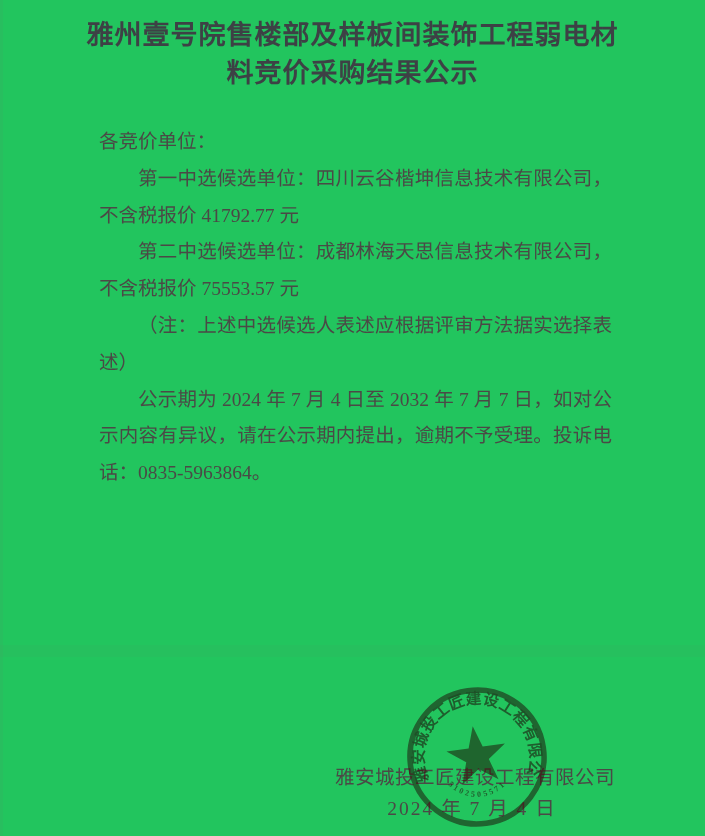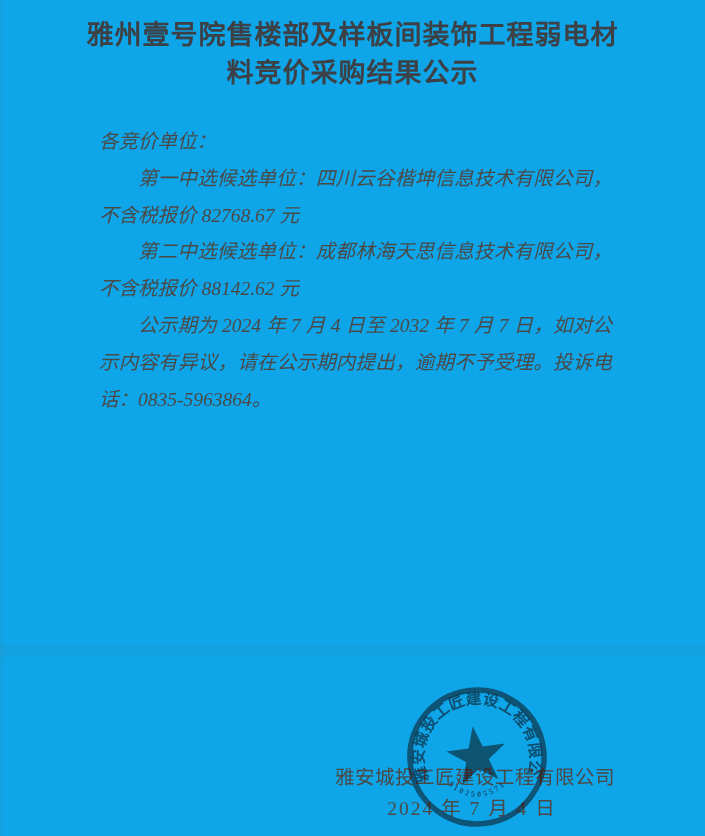--- a/index.html
+++ b/index.html
@@ -8,21 +8,21 @@
     width: 705px;
     height: 836px;
     background: #fcfcfc;
     font-family: "Liberation Serif", "DejaVu Serif", serif;
   }
 
   .page {
     position: relative;
     width: 705px;
     height: 836px;
-    background: #0ea5e9;
+    background: #22c55e;
     overflow: hidden;
   }
 
   
   .scan-band {
     position: absolute;
     left: 0;
     width: 705px;
     height: 12px;
     background: rgba(110, 110, 110, 0.055);
@@ -52,21 +52,20 @@
 
   .content {
     position: absolute;
     top: 124px;
     left: 99px;
     width: 513px;
     font-size: 19.5px;
     line-height: 36.8px;
     color: #4b4946;
     text-align: justify;
-    font-style: italic;
   }
 
   .content p { text-indent: 2em; }
   .content p.salutation { text-indent: 0; }
 
   .signature {
     position: absolute;
     left: 335px;
     top: 764px;
     width: 274px;
@@ -103,22 +102,23 @@
 
 <div class="page">
 
   <div class="scan-band b1"></div>
   <div class="scan-edge"></div>
 
   <h1 class="doc-title">雅州壹号院售楼部及样板间装饰工程弱电材料竞价采购结果公示</h1>
 
   <div class="content">
     <p class="salutation">各竞价单位：</p>
-    <p>第一中选候选单位：四川云谷楷坤信息技术有限公司，不含税报价 82768.67 元</p>
-    <p>第二中选候选单位：成都林海天思信息技术有限公司，不含税报价 88142.62 元</p>
+    <p>第一中选候选单位：四川云谷楷坤信息技术有限公司，不含税报价 41792.77 元</p>
+    <p>第二中选候选单位：成都林海天思信息技术有限公司，不含税报价 75553.57 元</p>
+    <p>（注：上述中选候选人表述应根据评审方法据实选择表述）</p>
     <p>公示期为 2024 年 7 月 4 日至 2032 年 7 月 7 日，如对公示内容有异议，请在公示期内提出，逾期不予受理。投诉电话：0835-5963864。</p>
   </div>
 
   <div class="signature">
     <div class="company">雅安城投工匠建设工程有限公司</div>
     <div class="date">2024 年 7 月 4 日</div>
   </div>
 
   <svg class="seal" viewBox="0 0 146 146" xmlns="http://www.w3.org/2000/svg">
     <defs>

